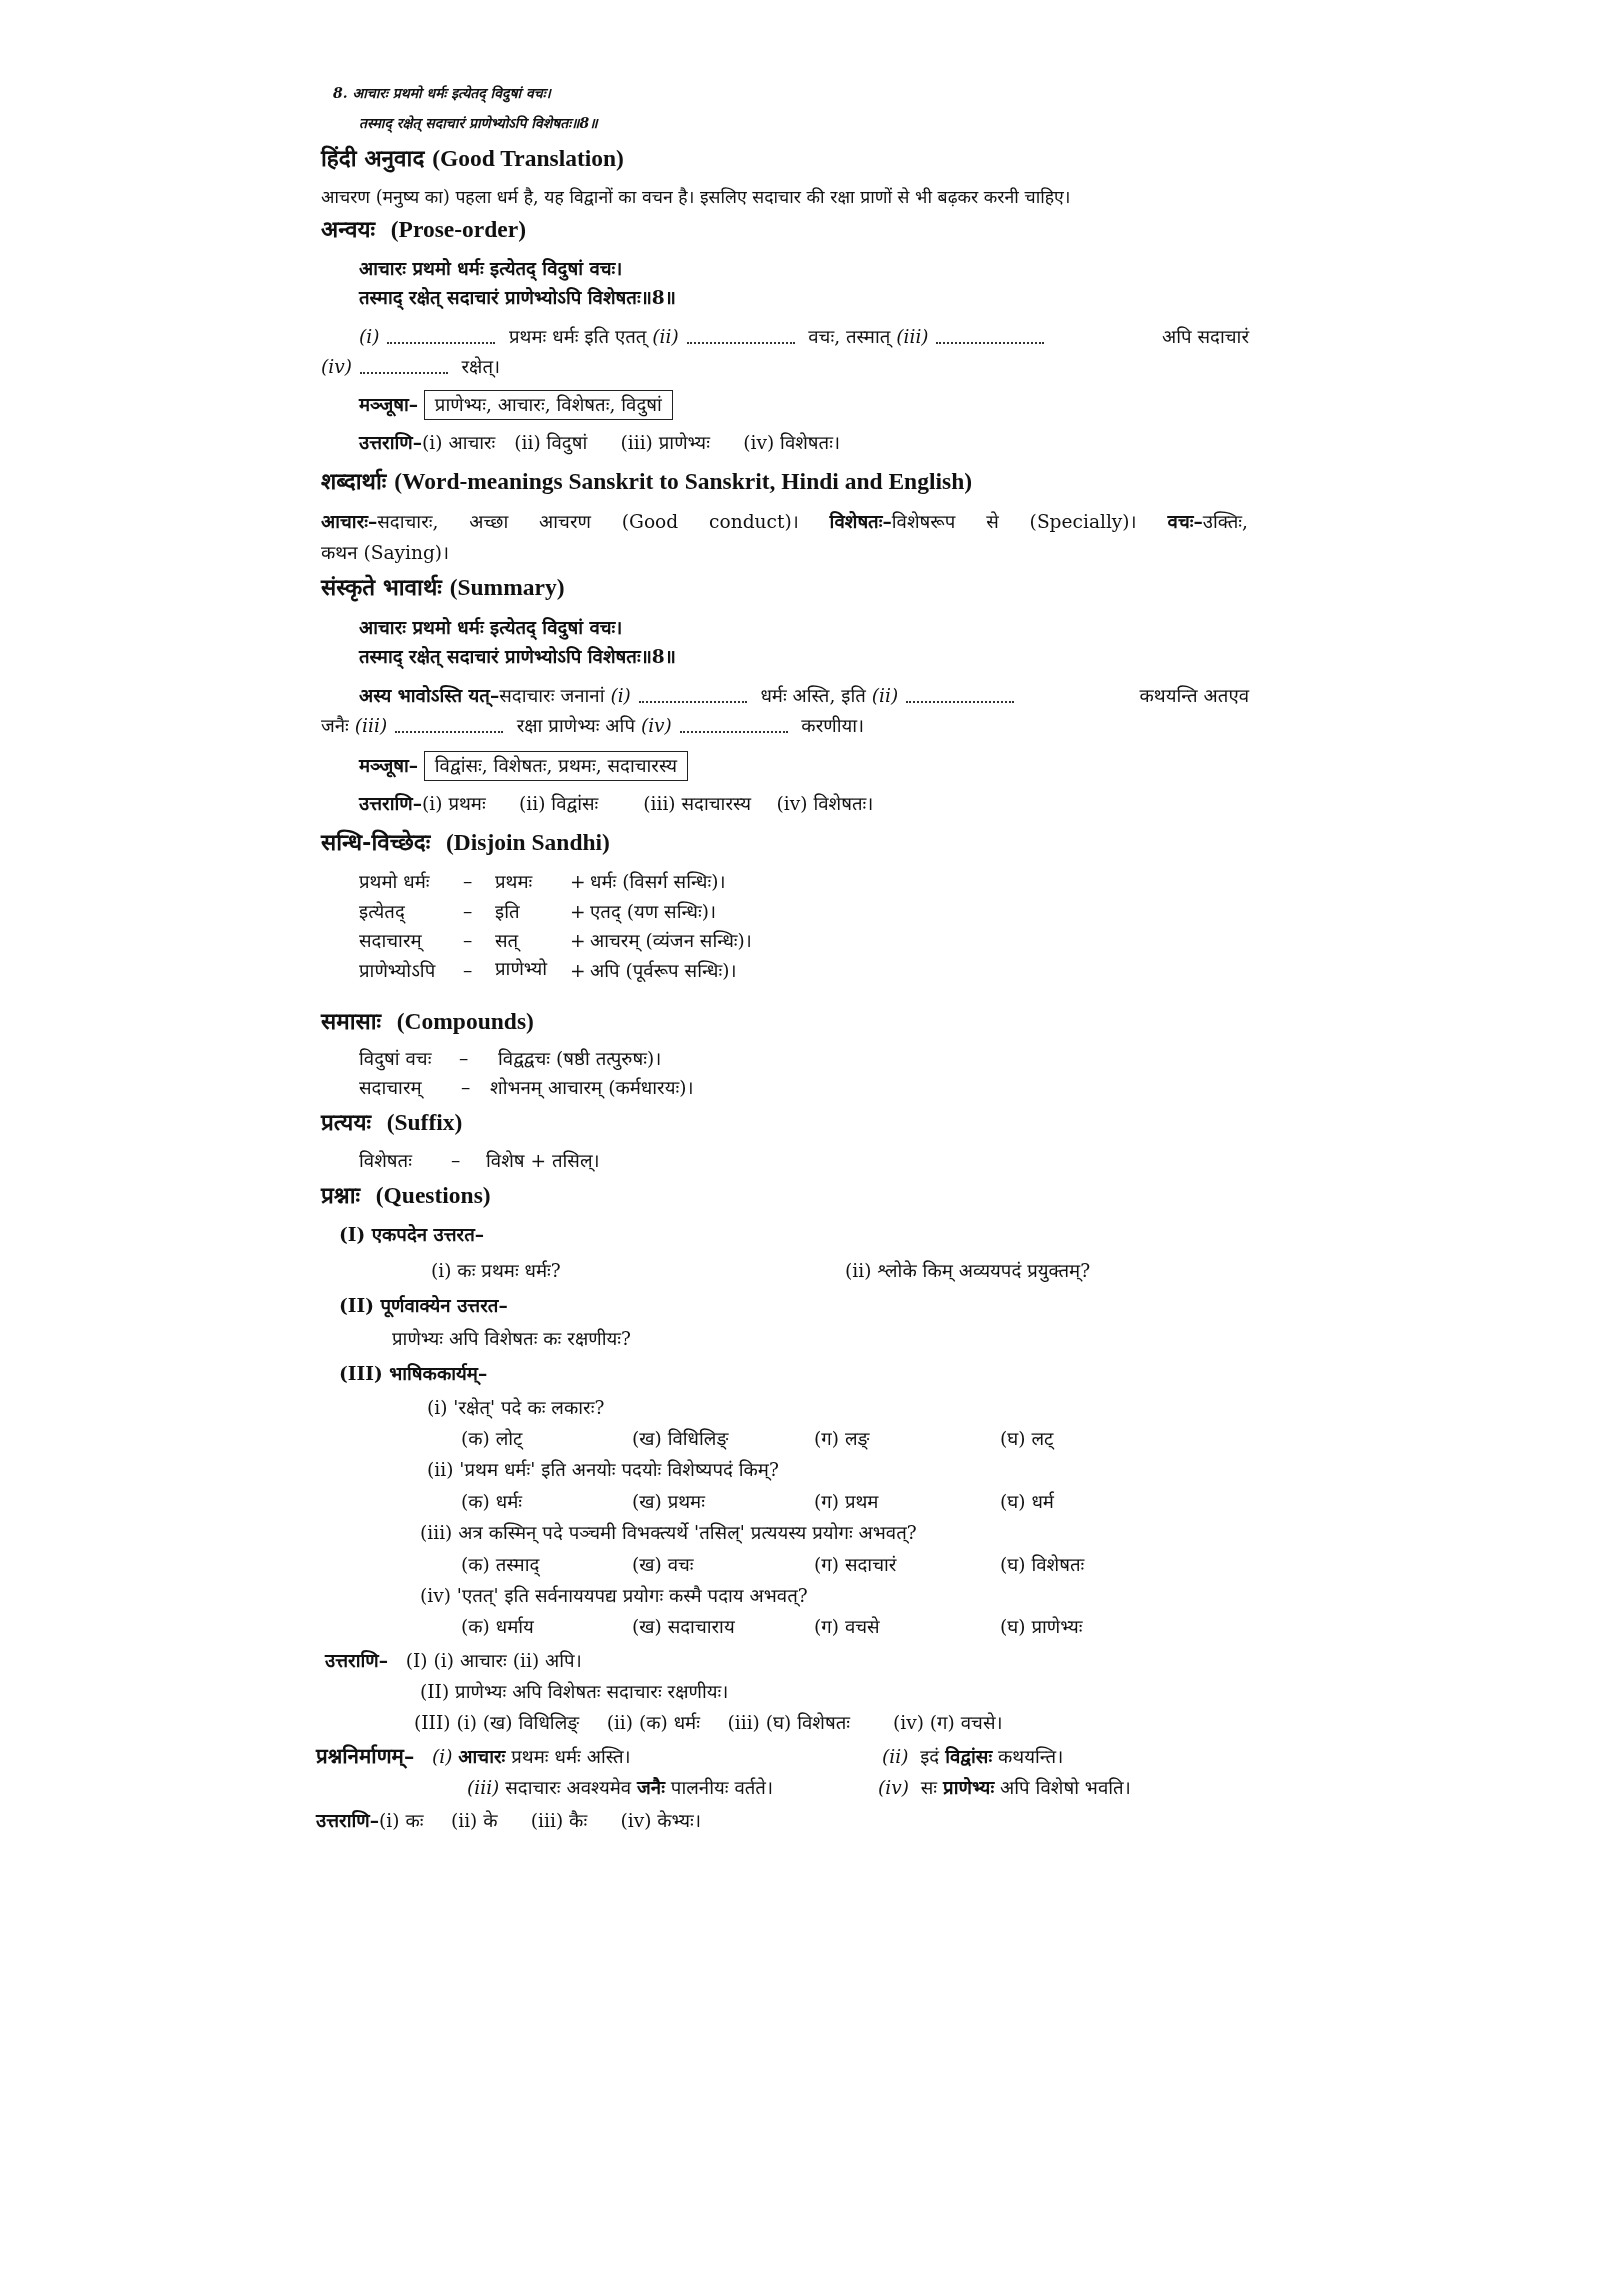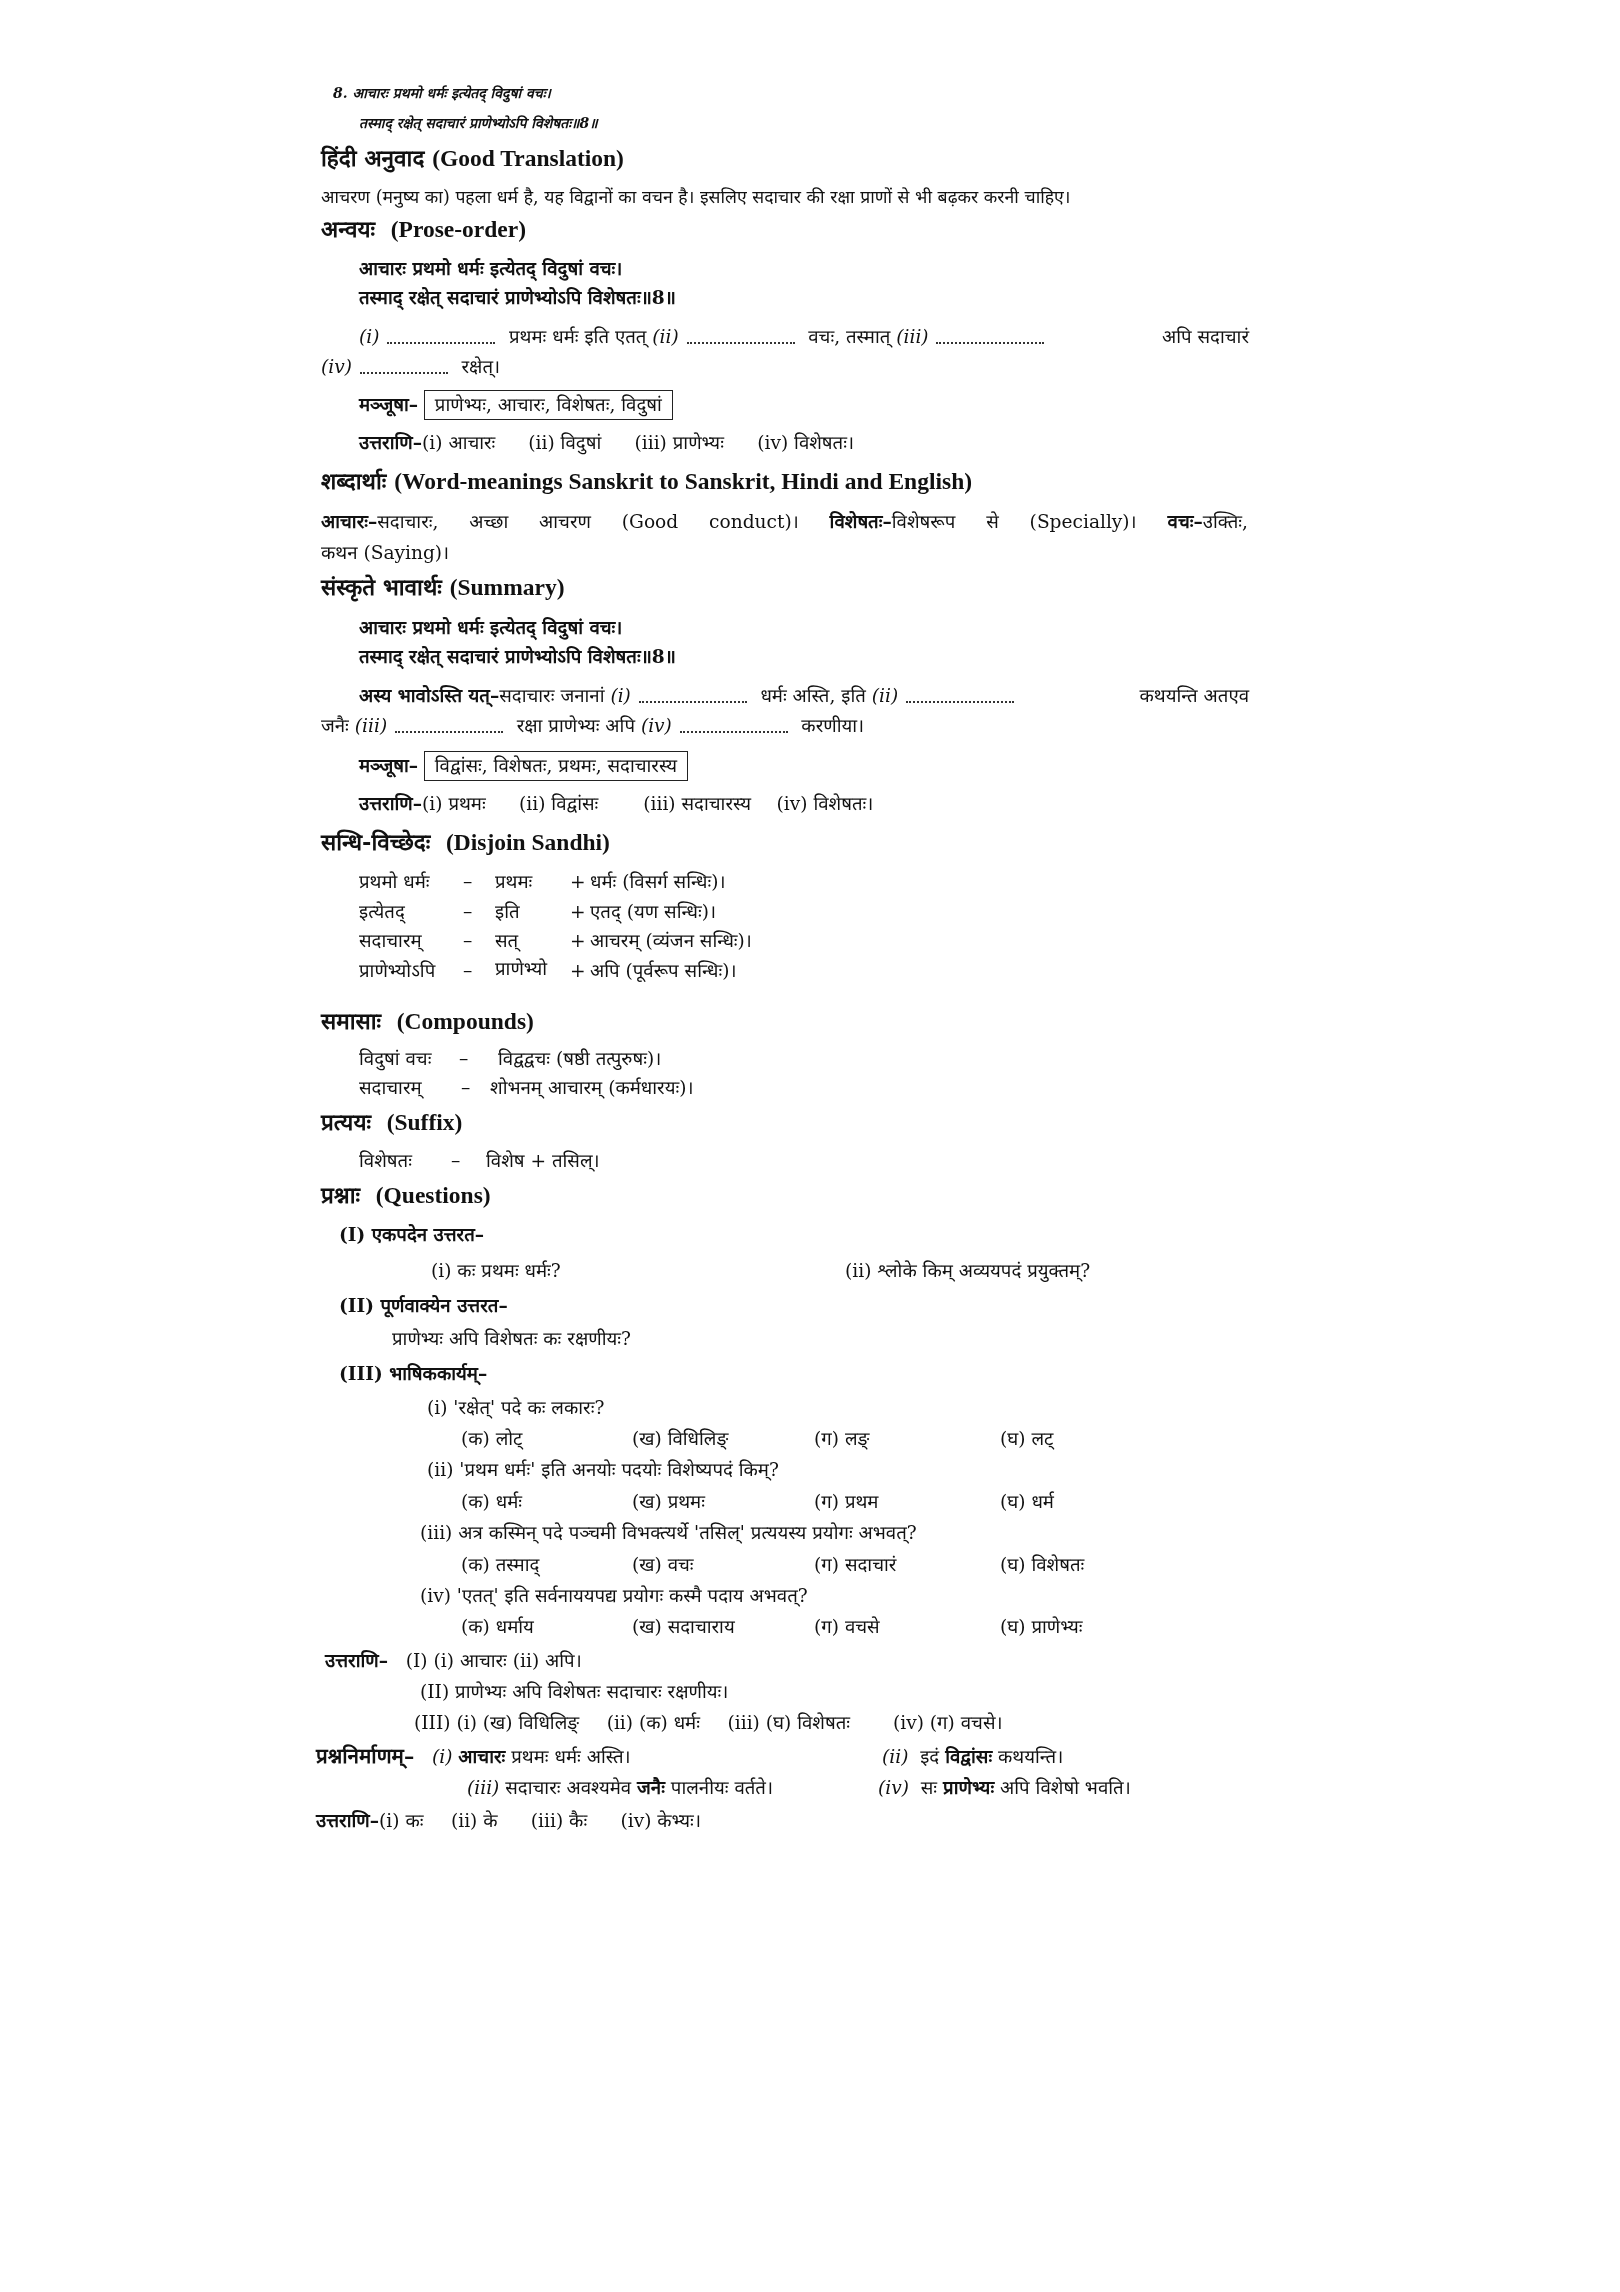--- a/index.html
+++ b/index.html
@@ -50,21 +50,21 @@
 <div class="line" style="left:321px;top:355px;">
   <span class="roman">(iv)</span><span class="dots" style="width:88px"></span>
   <span>रक्षेत्।</span>
 </div>
 <div class="line" style="left:359px;top:390px;">
   <span class="b">मञ्जूषा–</span>
   <span class="box">प्राणेभ्यः, आचारः, विशेषतः, विदुषां</span>
 </div>
 <div class="line" style="left:359px;top:431px;">
   <span class="b">उत्तराणि–</span><span class="roman-mix">(i) आचारः</span>
-  <span style="margin-left:27px">(ii) विदुषां</span>
+  <span style="margin-left:13px">(ii) विदुषां</span>
   <span style="margin-left:27.4px">(iii) प्राणेभ्यः</span>
   <span style="margin-left:27.4px">(iv) विशेषतः।</span>
 </div>
 
 <div class="line heading" style="left:321px;top:470px;">
   <span>शब्दार्थाः</span>
   <span class="en">(Word-meanings Sanskrit to Sanskrit, Hindi and English)</span>
 </div>
 <div class="line justify" style="left:321px;top:510px;width:927px;">
   <span class="b">आचारः–</span><span>सदाचारः, अच्छा आचरण (Good conduct)।</span>

